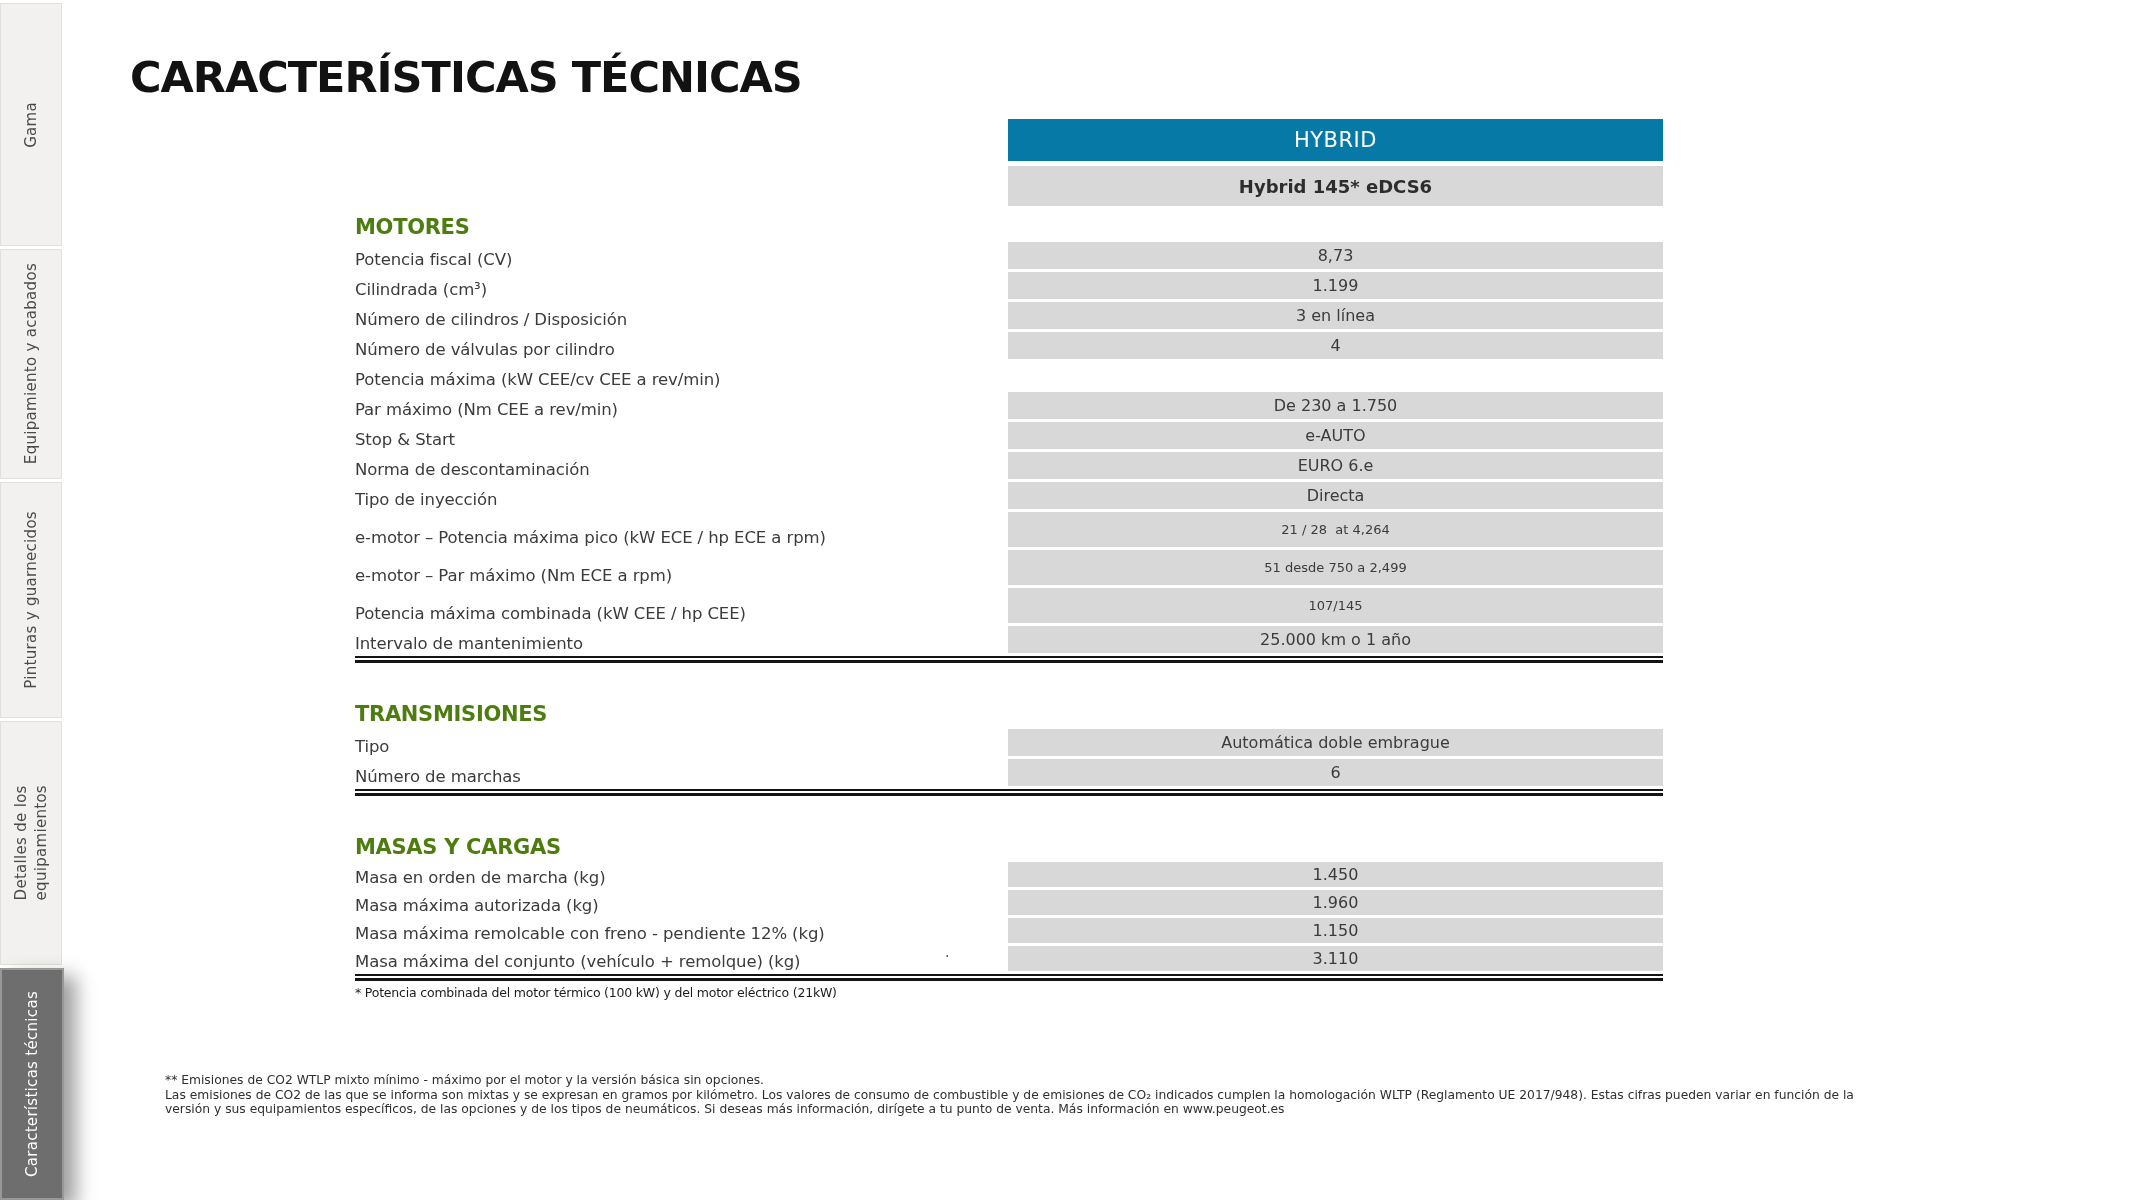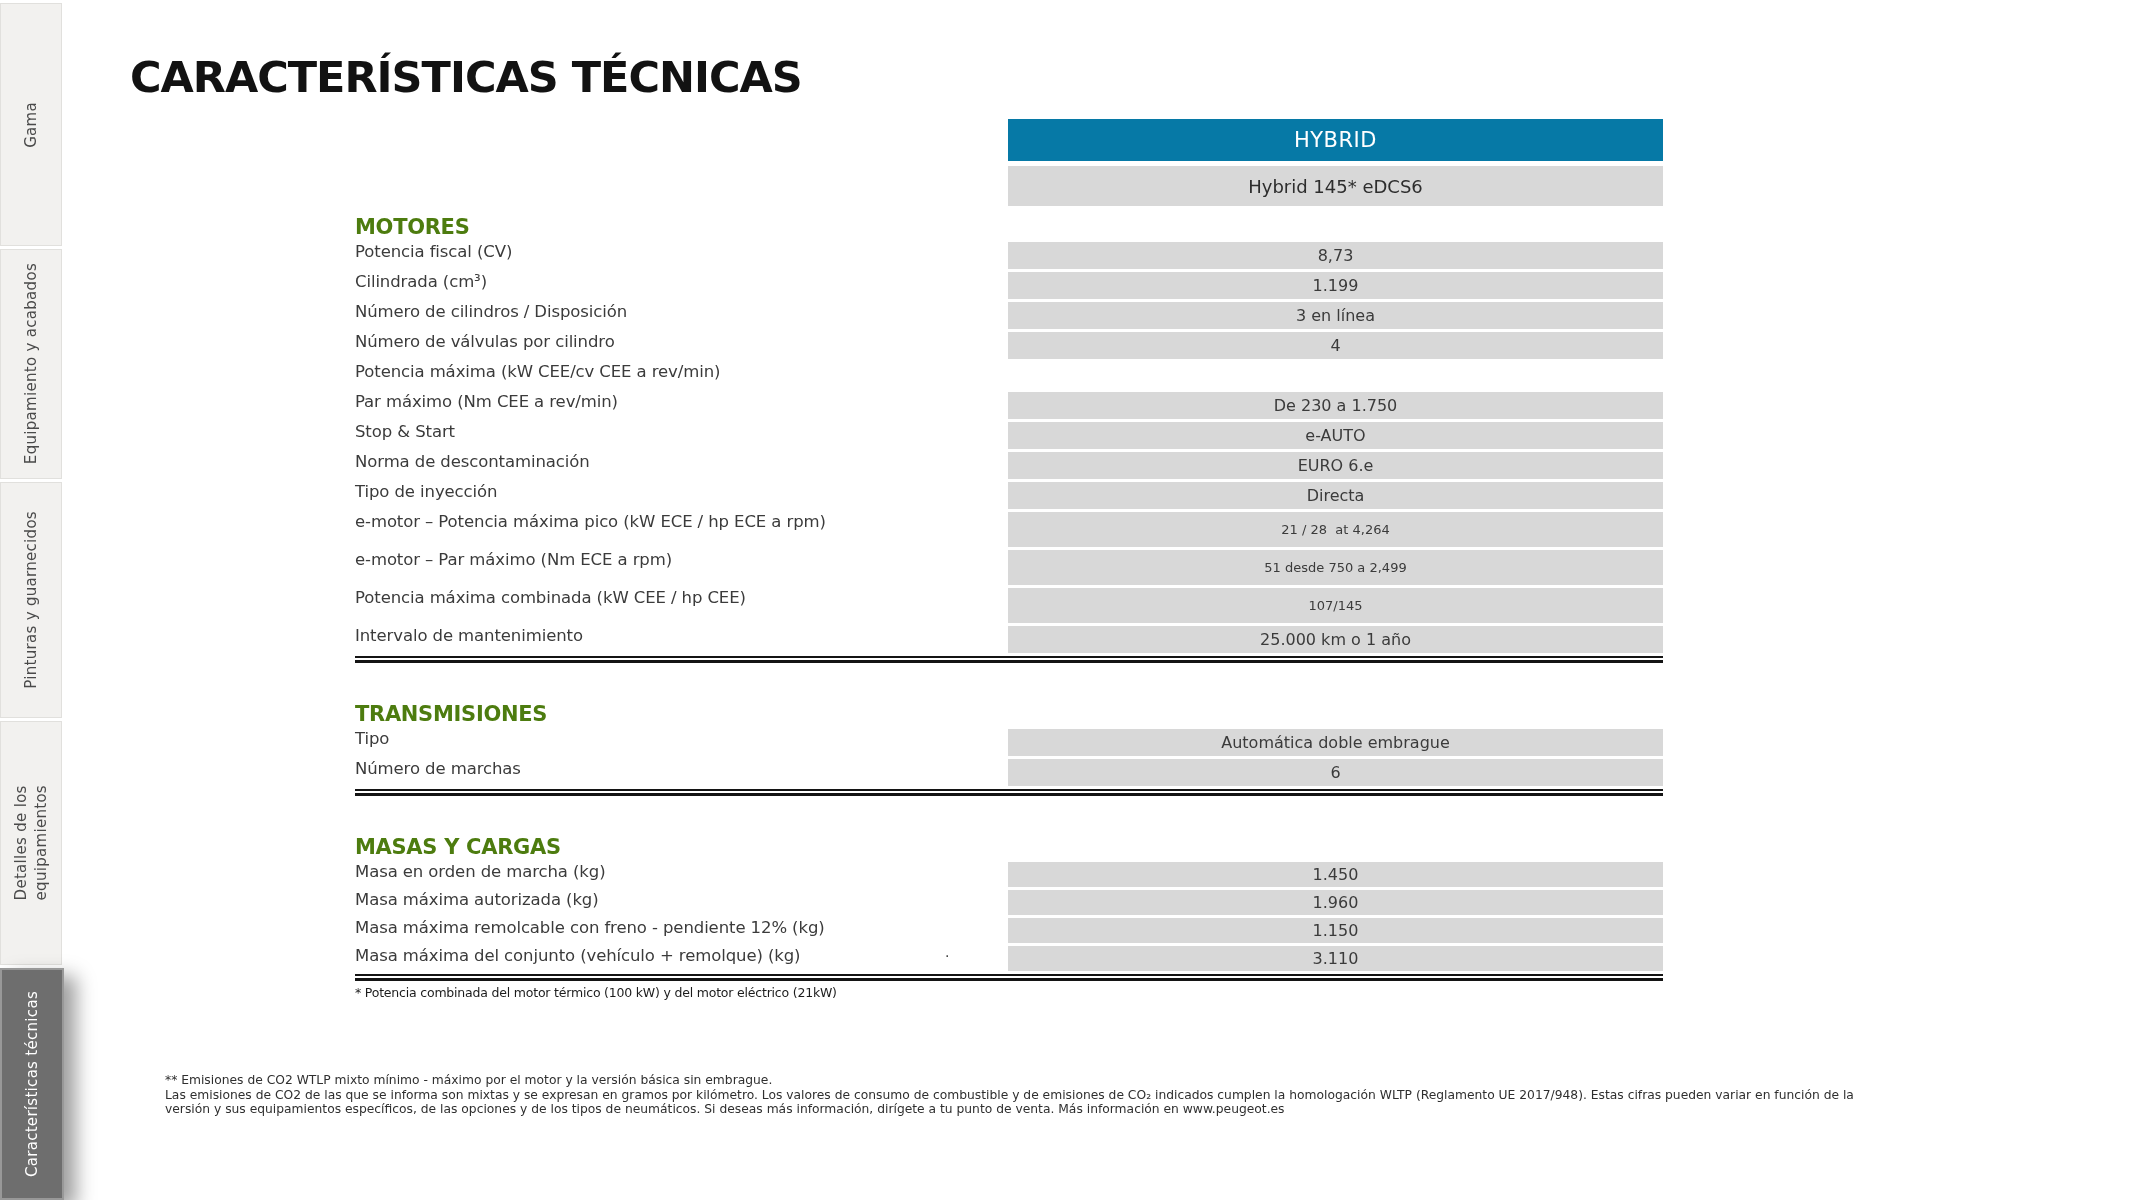--- a/index.html
+++ b/index.html
@@ -35,29 +35,29 @@
 
   
   #table-area { position:absolute; left:355px; top:119px; width:1308px; }
   .col-header {
     margin-left:653px; width:655px; height:42px;
     color:#ffffff; font-size:21px; font-weight:normal; letter-spacing:.5px;
     display:flex; align-items:center; justify-content:center;
   }
   .col-subheader {
     margin-left:653px; width:655px; height:40px; margin-top:5px;
-    background:var(--cell,#d8d8d8); color:#2d2d2d; font-size:18px; font-weight:normal;
+    background:var(--cell,#d8d8d8); color:#2d2d2d; font-size:18px; font-weight:bold;
     display:flex; align-items:center; justify-content:center;
   }
   .section-heading {
     margin-top:36px; height:30px; line-height:30px;
     font-size:21px; font-weight:bold; letter-spacing:-.3px; color:#4d7c0f;
   }
   .section-heading:first-child { margin-top:6px; }
-  .spec-row { position:relative; display:flex; align-items:flex-start; height:27px; margin-bottom:3px; }
+  .spec-row { position:relative; display:flex; align-items:flex-end; height:27px; margin-bottom:3px; }
   .spec-row.tall  { height:35px; }
   .spec-row.short { height:25px; }
   .spec-label { flex:0 0 653px; font-size:16.5px; color:#3b3b3b; letter-spacing:-.1px; }
   .spec-cell {
     width:655px; height:100%; background:var(--cell,#d8d8d8);
     display:flex; align-items:center; justify-content:center;
     font-size:16px; color:#3b3b3b; white-space:pre;
   }
   .spec-cell.small { font-size:13px; }
   .row-marker { position:absolute; left:590px; top:2px; font-size:14px; color:#3b3b3b; }
@@ -183,18 +183,18 @@
           <div class="spec-label">Masa máxima del conjunto (vehículo + remolque) (kg)</div>
           <span class="row-marker">·</span>
           <div class="spec-cell">3.110</div>
         </div>
         <div class="rule"></div>
       </div>
     <div class="table-footnote">* Potencia combinada del motor térmico (100 kW) y del motor eléctrico (21kW)</div>
   </div>
 
   <div id="footer-notes">
-      <div>** Emisiones de CO2 WTLP mixto mínimo - máximo por el motor y la versión básica sin embrague.</div>
+      <div>** Emisiones de CO2 WTLP mixto mínimo - máximo por el motor y la versión básica sin opciones.</div>
       <div>Las emisiones de CO2 de las que se informa son mixtas y se expresan en gramos por kilómetro. Los valores de consumo de combustible y de emisiones de CO₂ indicados cumplen la homologación WLTP (Reglamento UE 2017/948). Estas cifras pueden variar en función de la</div>
       <div>versión y sus equipamientos específicos, de las opciones y de los tipos de neumáticos. Si deseas más información, dirígete a tu punto de venta. Más información en www.peugeot.es</div>
     </div>
 
 </div>
 
 </body></html>

